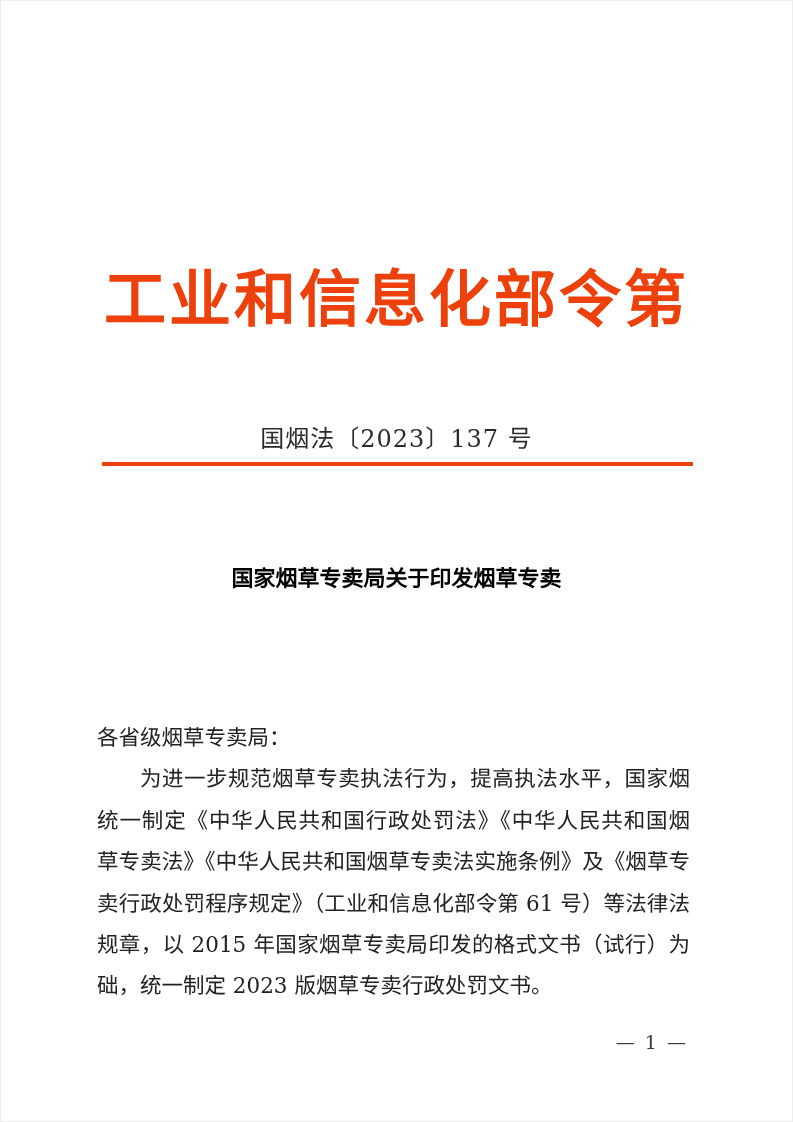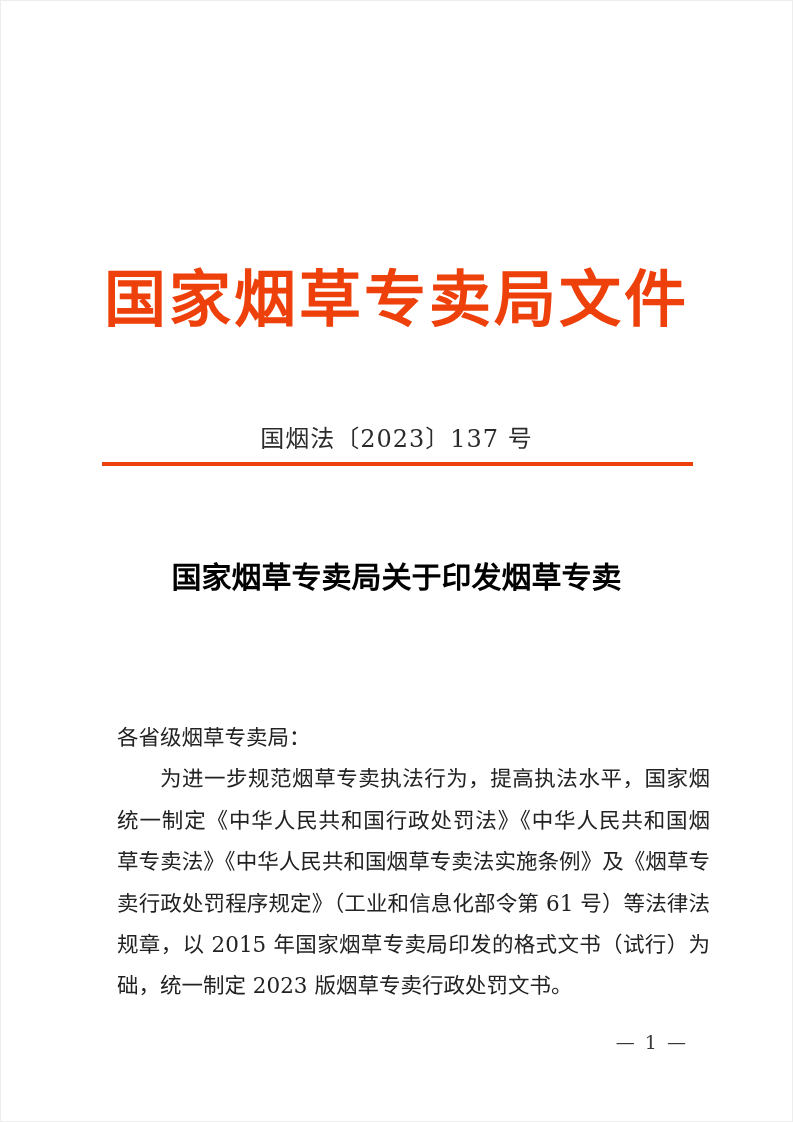--- a/index.html
+++ b/index.html
@@ -55,29 +55,29 @@
   }
   
   .notice-title {
     position: absolute;
     top: 547px;
     left: 0;
     width: 100%;
     text-align: center;
     font-weight: bold;
     color: #000000;
-    font-size: 30px;
+    font-size: 22px;
     line-height: 60px;
     white-space: nowrap;
   }
   
   .body-block {
     position: absolute;
     top: 716px;
-    left: 116px;
+    left: 96px;
     width: 593px;
     font-size: 21.5px;
     color: #222222;
     line-height: 41.4px;
   }
   .body-line {
     white-space: nowrap;
   }
   .body-line.just {
     white-space: normal;
@@ -98,21 +98,21 @@
     color: #3a3a3a;
     letter-spacing: 2px;
     white-space: nowrap;
   }
 </style>
 </head>
 <body>
 
 <div class="page">
 
-  <div class="org-title">国家烟草专卖局文件</div>
+  <div class="org-title">工业和信息化部令第</div>
 
   <div class="doc-number">国烟法〔2023〕137 号</div>
 
   <div class="red-rule"></div>
 
   <div class="notice-title">
     <div>国家烟草专卖局关于印发烟草专卖</div>
   </div>
 
   <div class="body-block">

